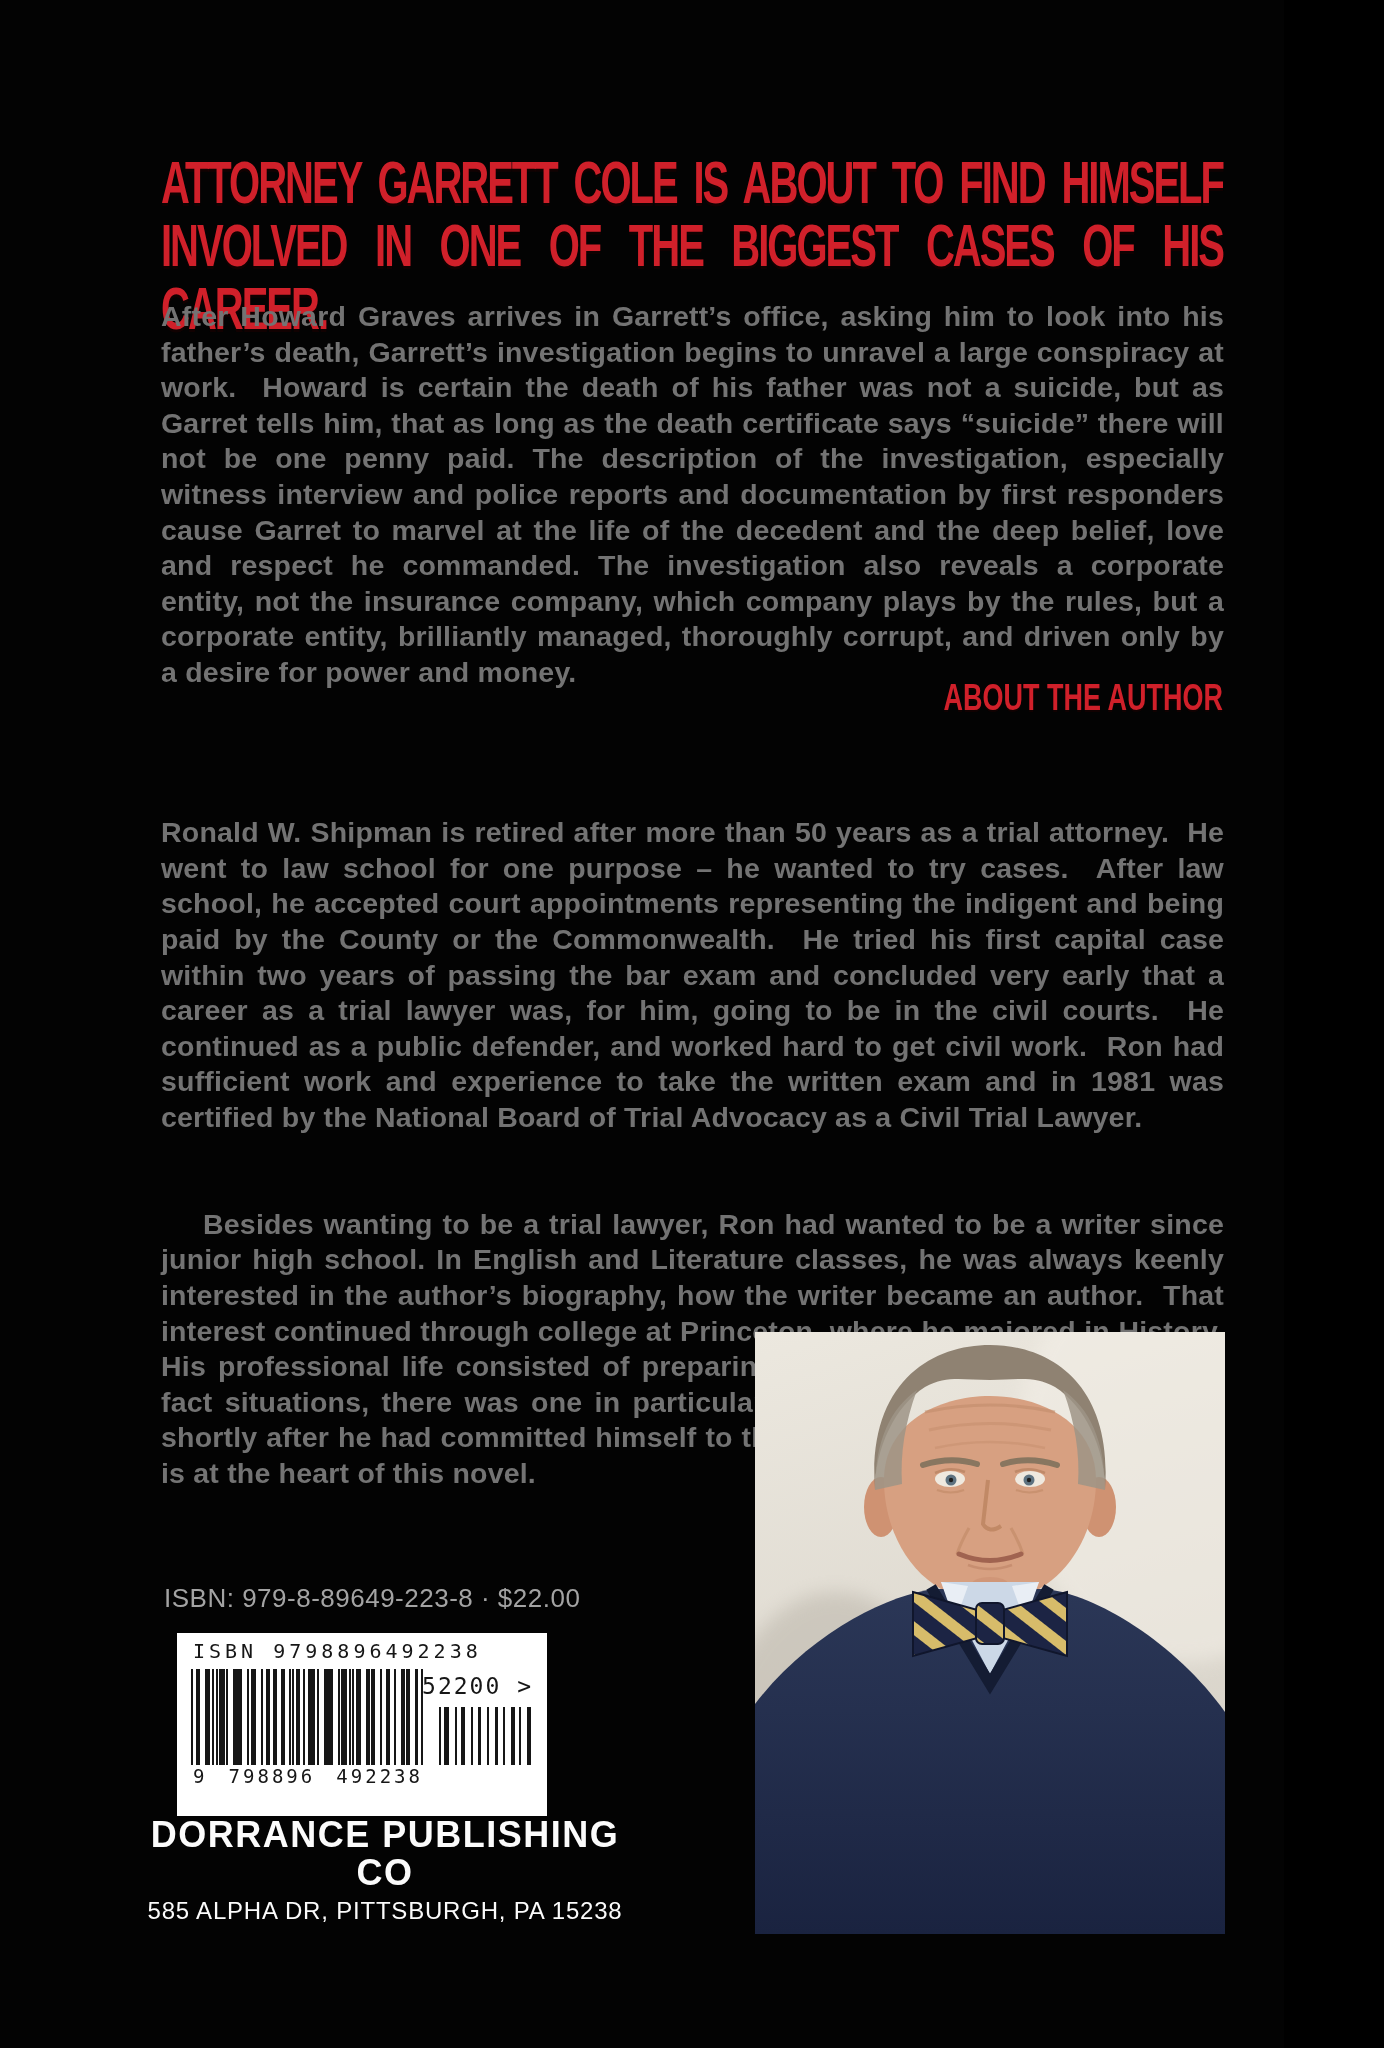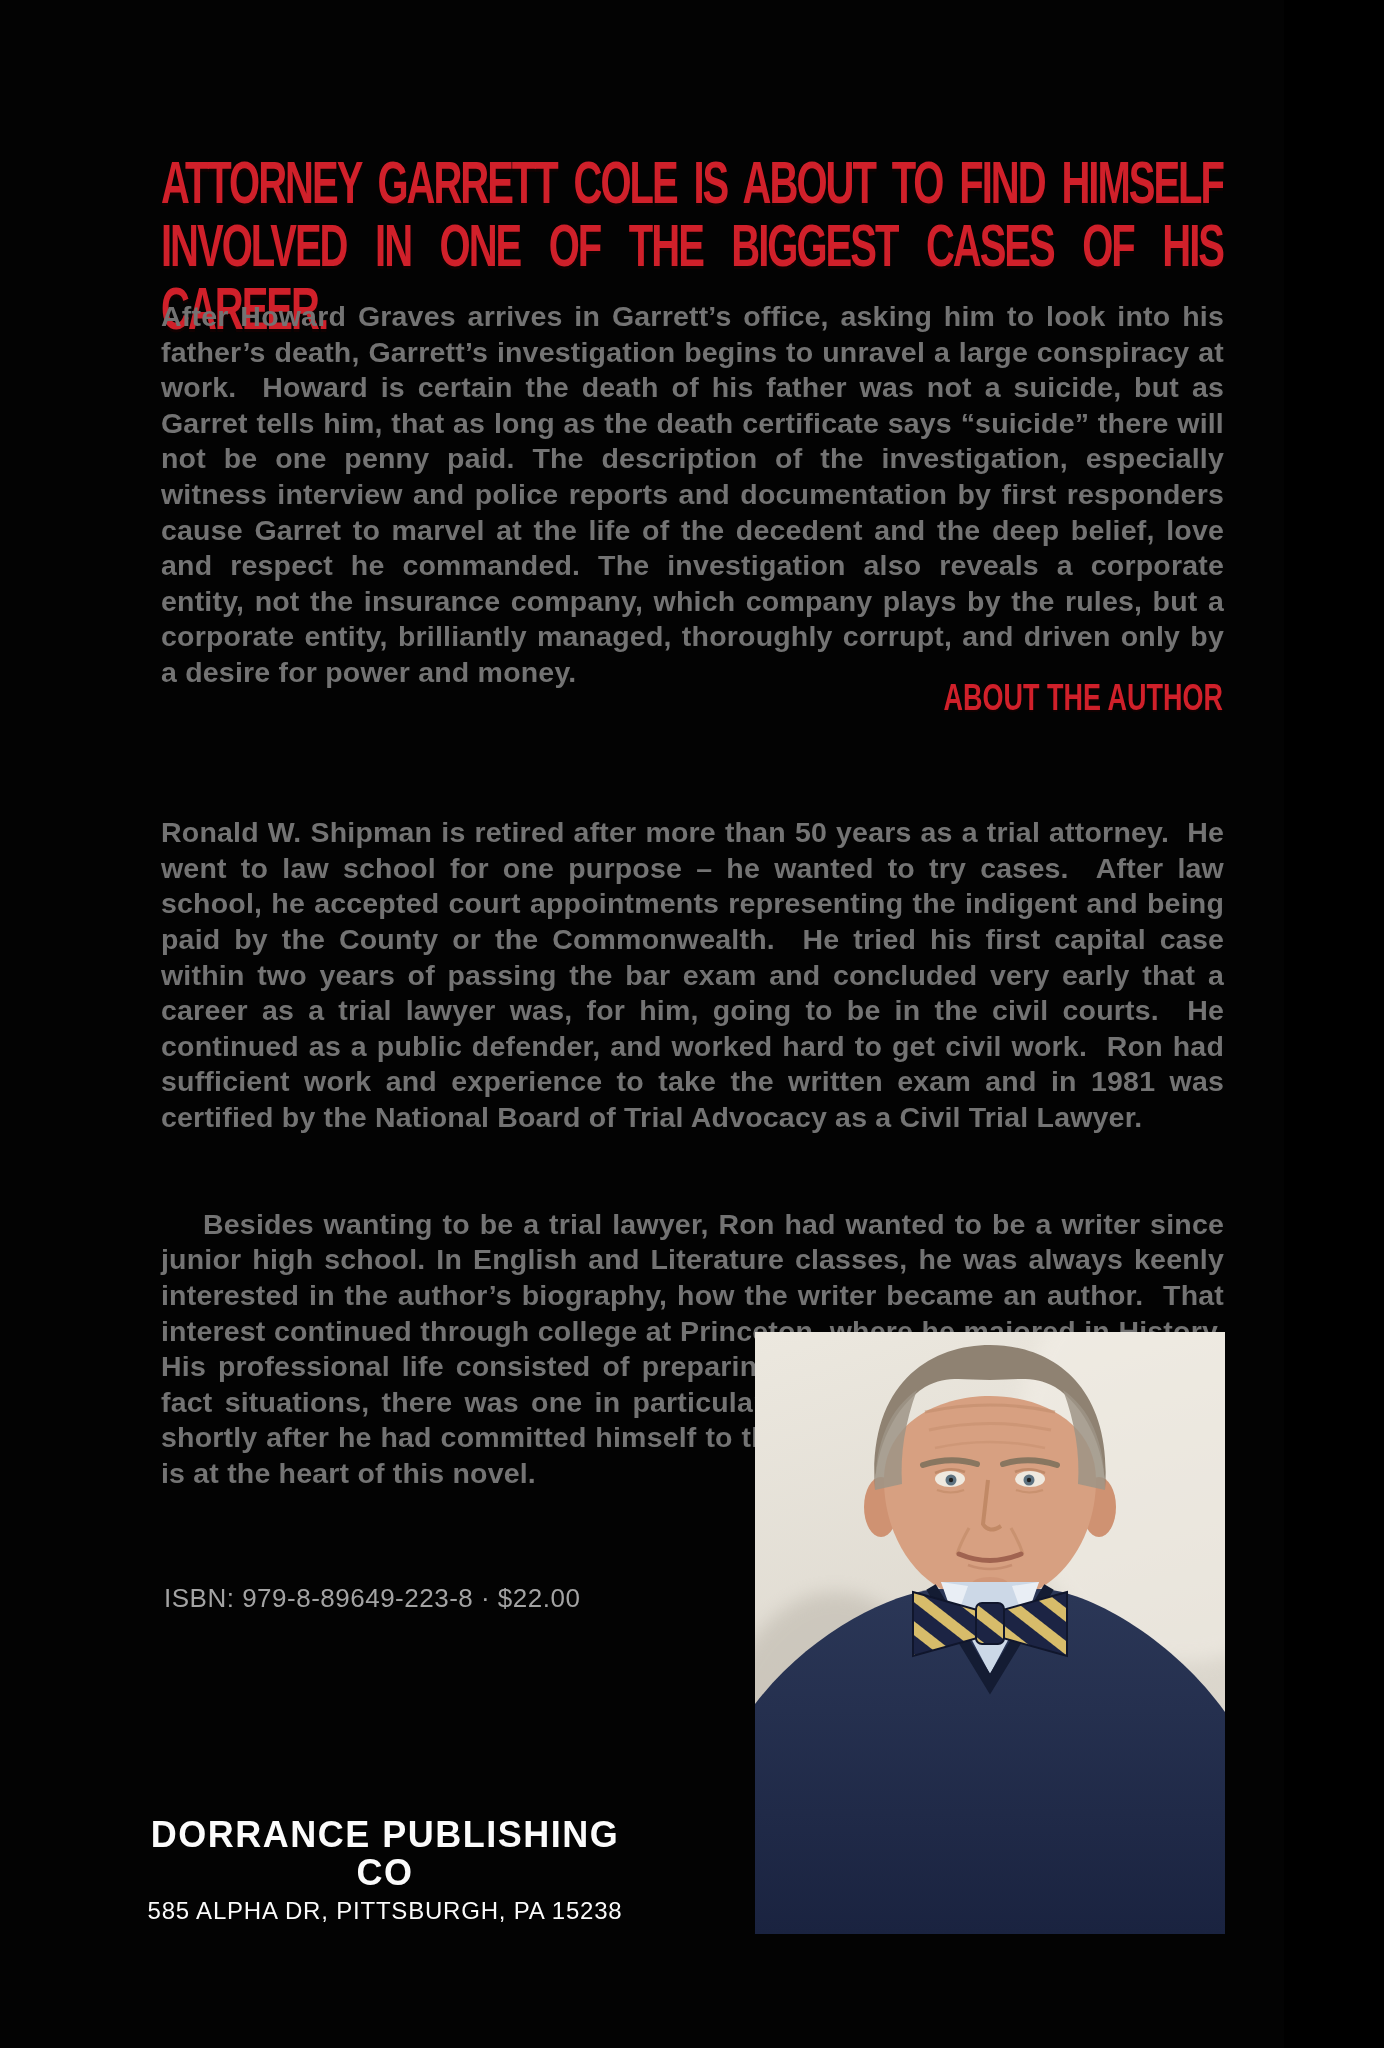--- a/index.html
+++ b/index.html
@@ -98,20 +98,34 @@
     </div>
   </div>
 
   <div class="bio bodycopy">
     <p>Ronald W. Shipman is retired after more than 50 years as a trial attorney.  He went to law school for one purpose – he wanted to try cases.  After law school, he accepted court appointments representing the indigent and being paid by the County or the Commonwealth.  He tried his first capital case within two years of passing the bar exam and concluded very early that a career as a trial lawyer was, for him, going to be in the civil courts.  He continued as a public defender, and worked hard to get civil work.  Ron had sufficient work and experience to take the written exam and in 1981 was certified by the National Board of Trial Advocacy as a Civil Trial Lawyer.</p>
     <p class="indent">Besides wanting to be a trial lawyer, Ron had wanted to be a writer since junior high school. In English and Literature classes, he was always keenly interested in the author’s biography, how the writer became an author.  That interest continued through college at Princeton, where he majored in History.  His professional life consisted of preparing and trying cases.  In analyzing fact situations, there was one in particular that had been described to him shortly after he had committed himself to the civil courts.  That fact situation is at the heart of this novel.</p>
   </div>
 
   <div class="isbn-line">ISBN: 979-8-89649-223-8  ·  $22.00</div>
 
+  <div class="barcode-box">
+    <div class="bc-top">ISBN 9798896492238</div>
+    <div class="bc-main-bars"></div>
+    <div class="bc-guard g1"></div>
+    <div class="bc-guard g2"></div>
+    <div class="bc-guard g3"></div>
+    <div class="bc-digits">
+      <span>9</span>
+      <span>798896</span>
+      <span>492238</span>
+    </div>
+    <div class="bc-price">52200 &gt;</div>
+    <div class="bc-supp-bars"></div>
+  </div>
 
   <div class="publisher">
     <div class="pub-name">DORRANCE PUBLISHING CO</div>
     <div class="pub-addr">585 ALPHA DR, PITTSBURGH, PA 15238</div>
   </div>
 
   <div class="photo">
     <svg width="470" height="602" viewBox="0 0 470 602" xmlns="http://www.w3.org/2000/svg">
       <defs>
         <linearGradient id="bgg" x1="0" y1="0" x2="0.25" y2="1">

